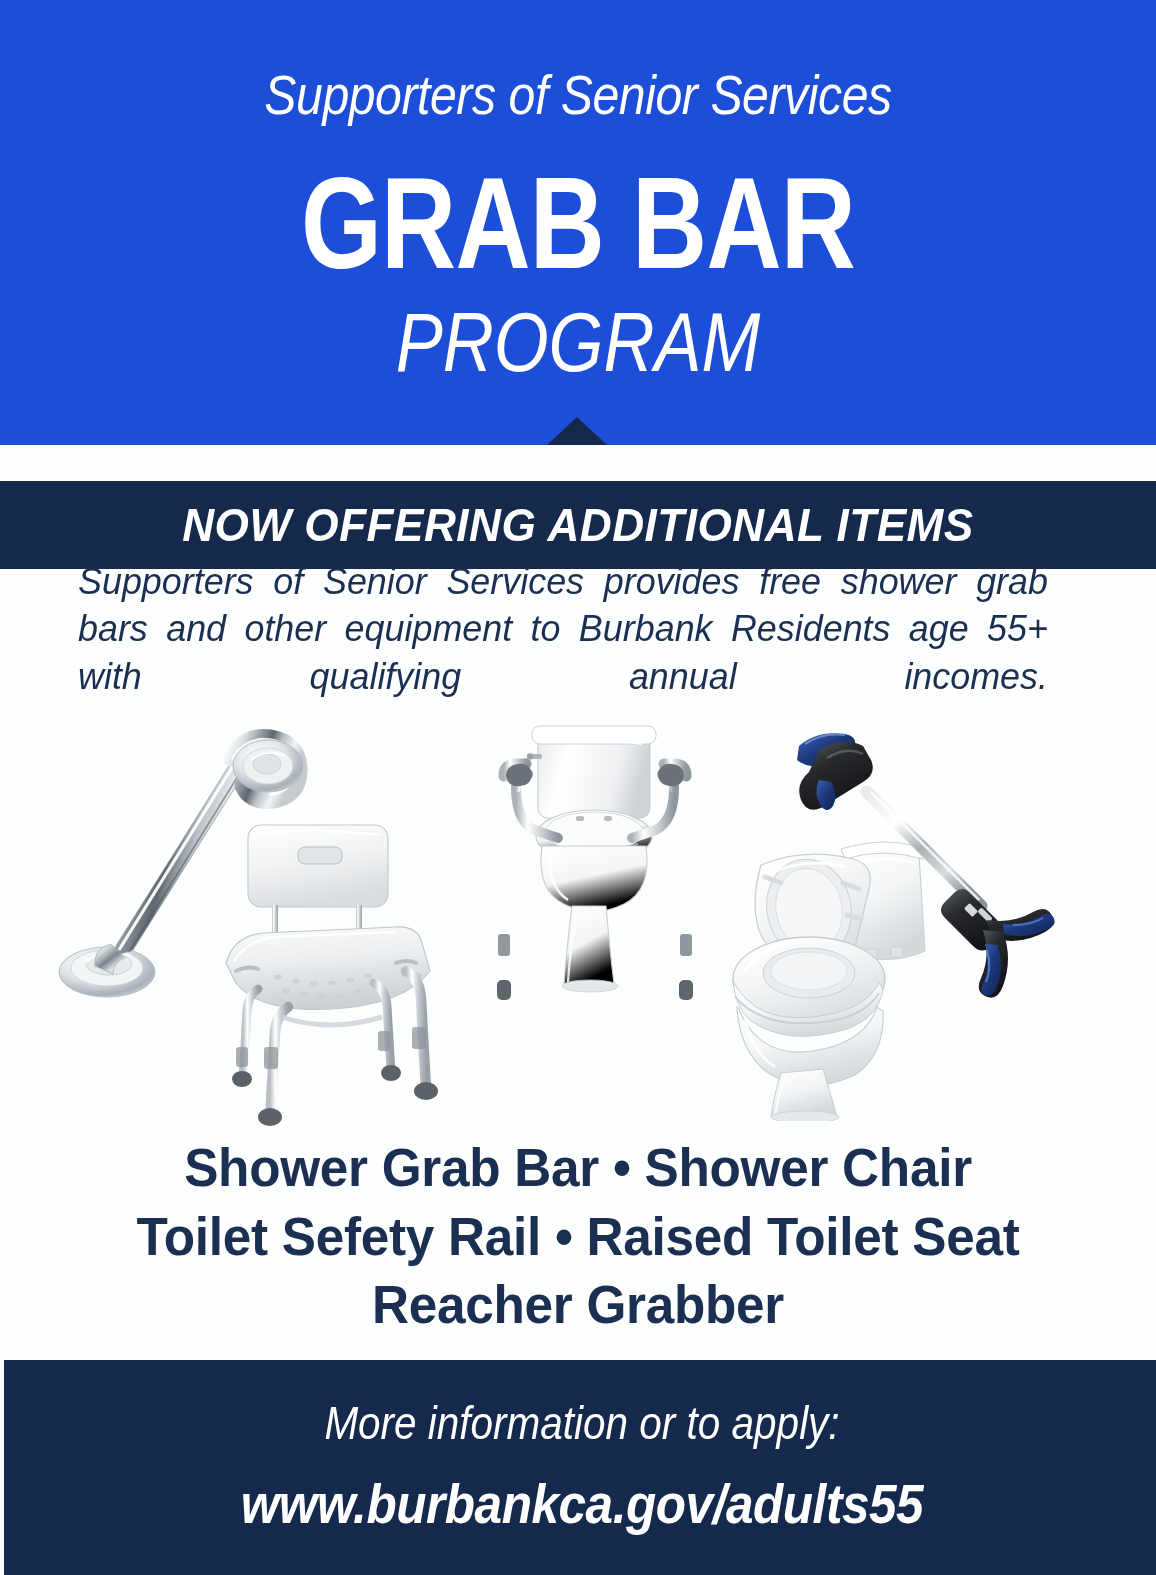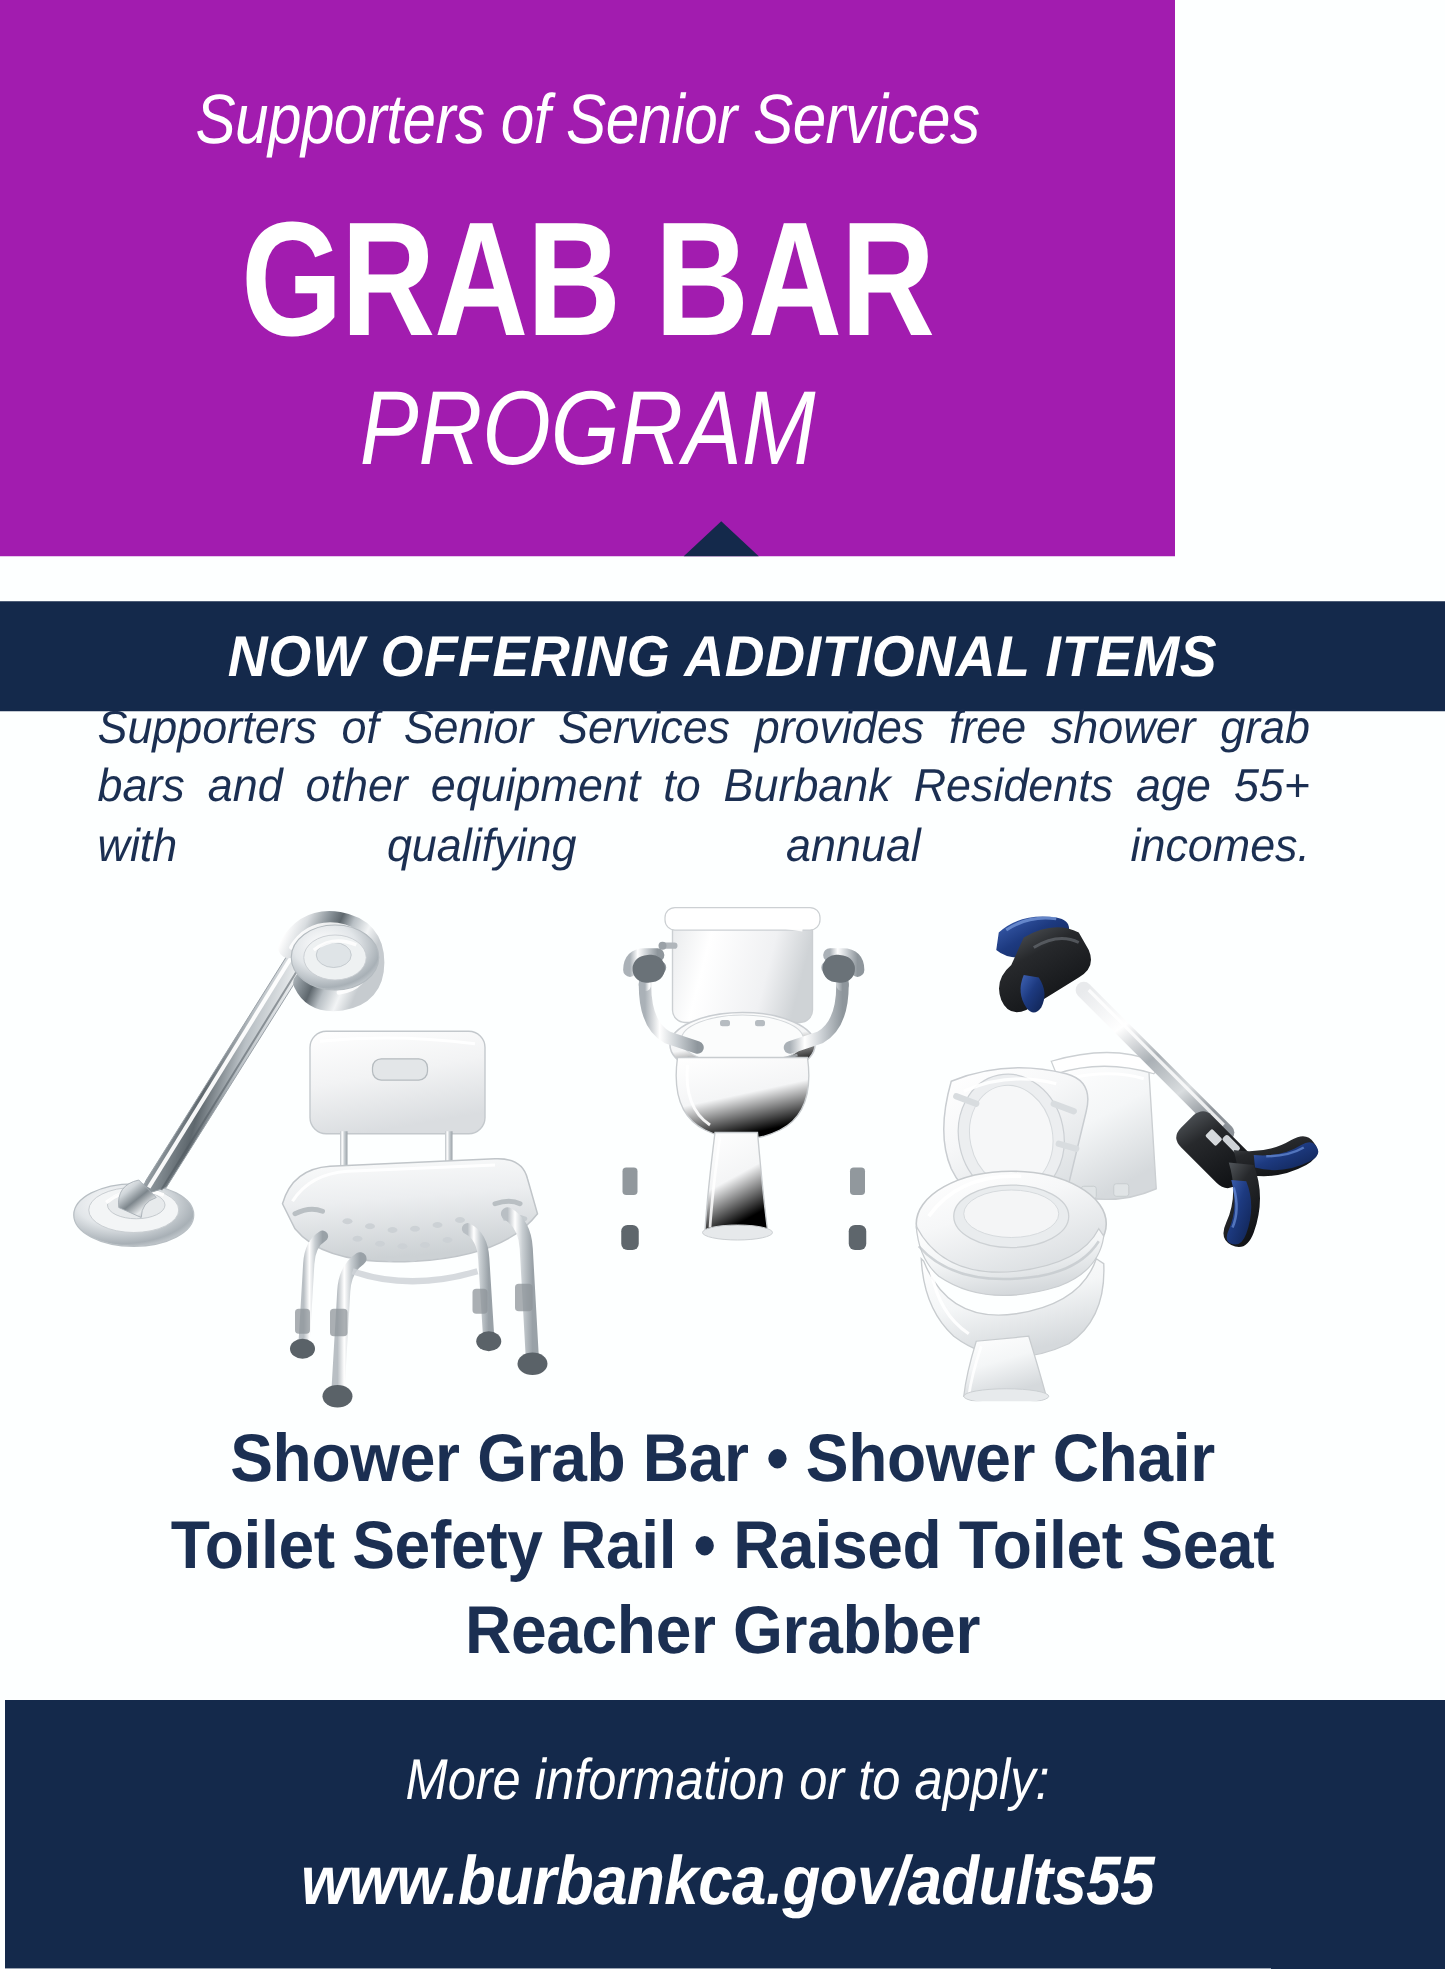--- a/index.html
+++ b/index.html
@@ -12,22 +12,22 @@
   #poster {
     position:relative;
     width:1156px; height:1575px;
     background:#fdffff;
     overflow:hidden;
   }
 
   
   .header-blue {
     position:absolute; left:0; top:0;
-    width:940px; height:445px;
-    background:#a21caf;
+    width:1156px; height:445px;
+    background:#1d4ed8;
     overflow:visible;
   }
   .org-name {
     position:absolute; left:0; top:62px; width:100%;
     text-align:center;
     color:#ffffff;
     font-size:56px;
     font-style:italic;
     font-weight:400;
     letter-spacing:-0.5px;

